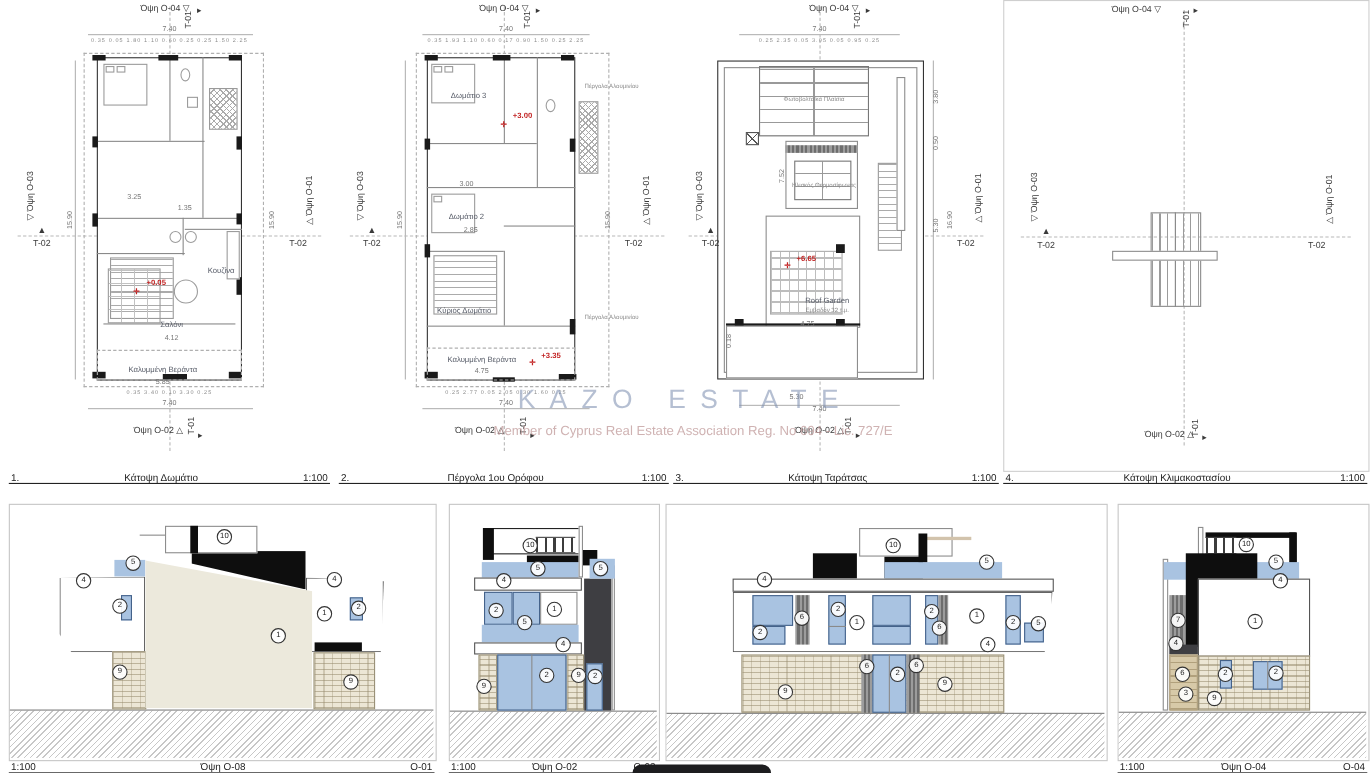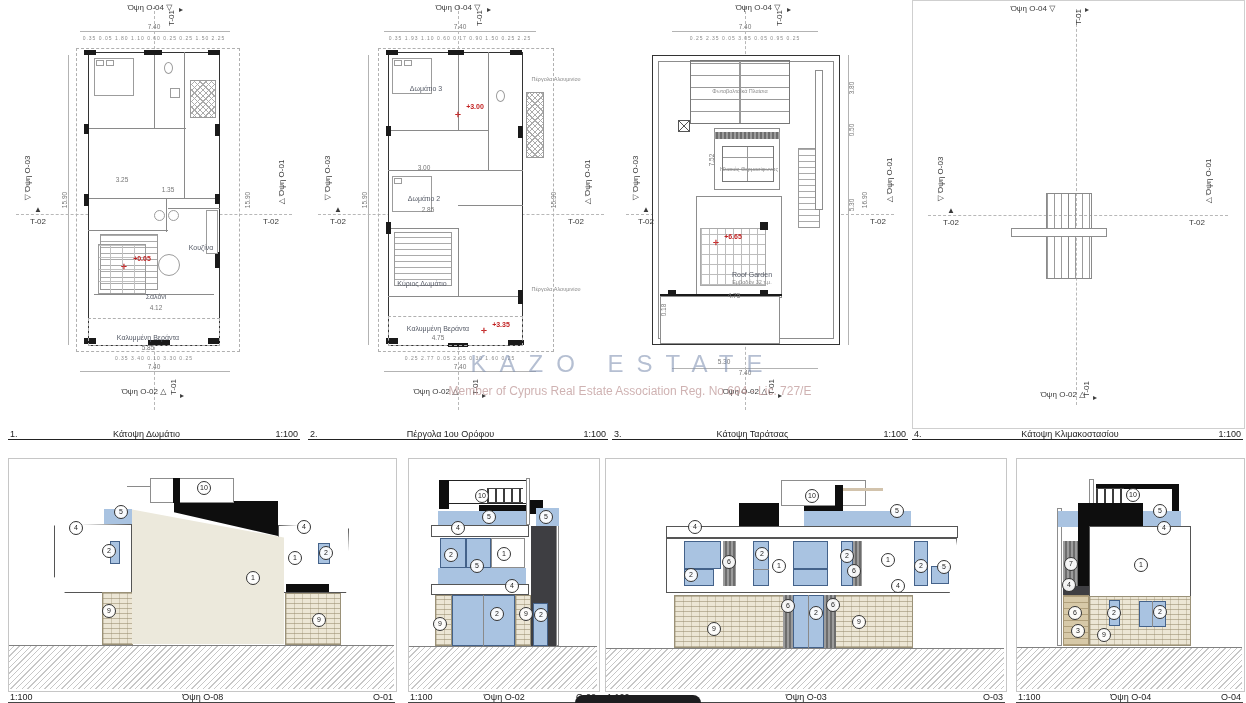--- a/index.html
+++ b/index.html
@@ -446,25 +446,20 @@
   <div class="etitle" style="left:8px;top:691px;width:387px">
     <span>1:100</span>
     <span class="mid">Όψη O-08</span>
     <span>O-01</span>
   </div>
   <div class="etitle" style="left:408px;top:691px;width:190px">
     <span>1:100</span>
     <span class="mid">Όψη O-02</span>
     <span>O-02</span>
   </div>
-  <div class="etitle" style="left:605px;top:691px;width:400px">
-    <span>1:100</span>
-    <span class="mid">Όψη O-03</span>
-    <span>O-03</span>
-  </div>
   <div class="etitle" style="left:1016px;top:691px;width:227px">
     <span>1:100</span>
     <span class="mid">Όψη O-04</span>
     <span>O-04</span>
   </div>
 
   <div class="wm">
     <div class="wm-sub">KAZO ESTATE</div>
     <div class="wm-member">Member of Cyprus Real Estate Association    Reg. No 694 - Lic. 727/E</div>
   </div>

